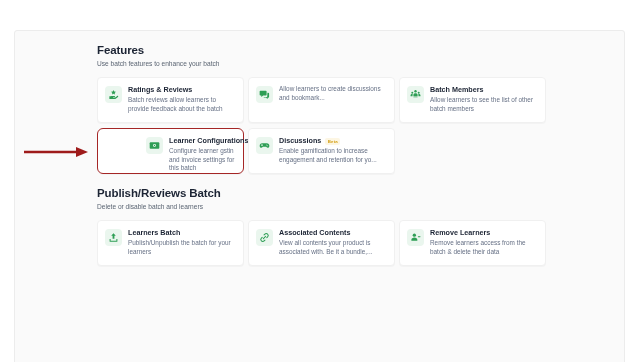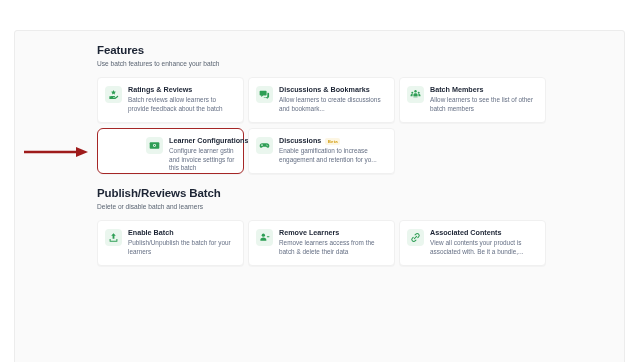--- a/index.html
+++ b/index.html
@@ -152,23 +152,20 @@
             </div>
           </div>
           <div class="card">
             <div class="card-icon">
               <svg width="11" height="11" viewBox="0 0 24 24" fill="#2e9e55">
                 <path d="M3 4h12a1.6 1.6 0 011.6 1.6v6.8A1.6 1.6 0 0115 14H9l-4 3.2V14H3a1.6 1.6 0 01-1.6-1.6V5.6A1.6 1.6 0 013 4z"></path>
                 <path d="M18.4 8H20a2 2 0 012 2v7a2 2 0 01-2 2h-1.2v3l-3.4-3h-3.6a2 2 0 01-1.8-1.1h5.4A2.6 2.6 0 0018 14.3z"></path>
               </svg>
             </div>
             <div class="card-body">
-              <div class="card-title-row">
-                <div class="card-title">Discussions &amp; Bookmarks</div>
-              </div>
               <div class="card-desc">Allow learners to create discussions and bookmark...</div>
             </div>
           </div>
           <div class="card">
             <div class="card-icon">
               <svg width="11" height="11" viewBox="0 0 24 24" fill="#2e9e55">
                 <circle cx="12" cy="5" r="2.6"></circle>
                 <circle cx="5" cy="8" r="2.2"></circle>
                 <circle cx="19" cy="8" r="2.2"></circle>
                 <path d="M12 9c-2.6 0-4.6 1.5-4.6 3.4V15h9.2v-2.6C16.6 10.5 14.6 9 12 9z"></path>
@@ -228,55 +225,55 @@
       <div class="grid" id="grid-1">
           <div class="card">
             <div class="card-icon">
               <svg width="11" height="11" viewBox="0 0 24 24" fill="#2e9e55">
                 <path d="M12 2.5l5 5.5h-3v6.5h-4V8H7z"></path>
                 <path d="M3.5 15h2.2v4.3h12.6V15h2.2v5.3a1.2 1.2 0 01-1.2 1.2H4.7a1.2 1.2 0 01-1.2-1.2z"></path>
               </svg>
             </div>
             <div class="card-body">
               <div class="card-title-row">
-                <div class="card-title">Enable Batch</div>
+                <div class="card-title">Learners Batch</div>
               </div>
               <div class="card-desc">Publish/Unpublish the batch for your learners</div>
-            </div>
-          </div>
-          <div class="card">
-            <div class="card-icon">
-              <svg width="11" height="11" viewBox="0 0 24 24" fill="#2e9e55">
-                <circle cx="9.5" cy="7" r="3.6"></circle>
-                <path d="M9.5 12c-3.6 0-6.5 2.2-6.5 4.9V19h13v-2.1c0-2.7-2.9-4.9-6.5-4.9z"></path>
-                <rect x="17" y="9.4" width="6" height="2" rx="1"></rect>
-              </svg>
-            </div>
-            <div class="card-body">
-              <div class="card-title-row">
-                <div class="card-title">Remove Learners</div>
-              </div>
-              <div class="card-desc">Remove learners access from the batch &amp; delete their data</div>
             </div>
           </div>
           <div class="card">
             <div class="card-icon">
               <svg width="11" height="11" viewBox="0 0 24 24" fill="none" stroke="#2e9e55" stroke-width="2.2" stroke-linecap="round">
                 <path d="M9.5 14.5l5-5"></path>
                 <path d="M11 6.5l1.8-1.8a4.2 4.2 0 016 6L17 12.5"></path>
                 <path d="M13 17.5l-1.8 1.8a4.2 4.2 0 01-6-6L7 11.5"></path>
               </svg>
             </div>
             <div class="card-body">
               <div class="card-title-row">
                 <div class="card-title">Associated Contents</div>
               </div>
               <div class="card-desc">View all contents your product is associated with. Be it a bundle,...</div>
             </div>
           </div>
+          <div class="card">
+            <div class="card-icon">
+              <svg width="11" height="11" viewBox="0 0 24 24" fill="#2e9e55">
+                <circle cx="9.5" cy="7" r="3.6"></circle>
+                <path d="M9.5 12c-3.6 0-6.5 2.2-6.5 4.9V19h13v-2.1c0-2.7-2.9-4.9-6.5-4.9z"></path>
+                <rect x="17" y="9.4" width="6" height="2" rx="1"></rect>
+              </svg>
+            </div>
+            <div class="card-body">
+              <div class="card-title-row">
+                <div class="card-title">Remove Learners</div>
+              </div>
+              <div class="card-desc">Remove learners access from the batch &amp; delete their data</div>
+            </div>
+          </div>
         </div>
     </div>
 
   </div>
 </div>
 
 <svg class="arrow" viewBox="0 0 66 14">
   <line x1="2" y1="7" x2="56" y2="7" stroke="#9e1b1b" stroke-width="2.4"></line>
   <polygon points="54,2 66,7 54,12" fill="#9e1b1b"></polygon>
 </svg>

